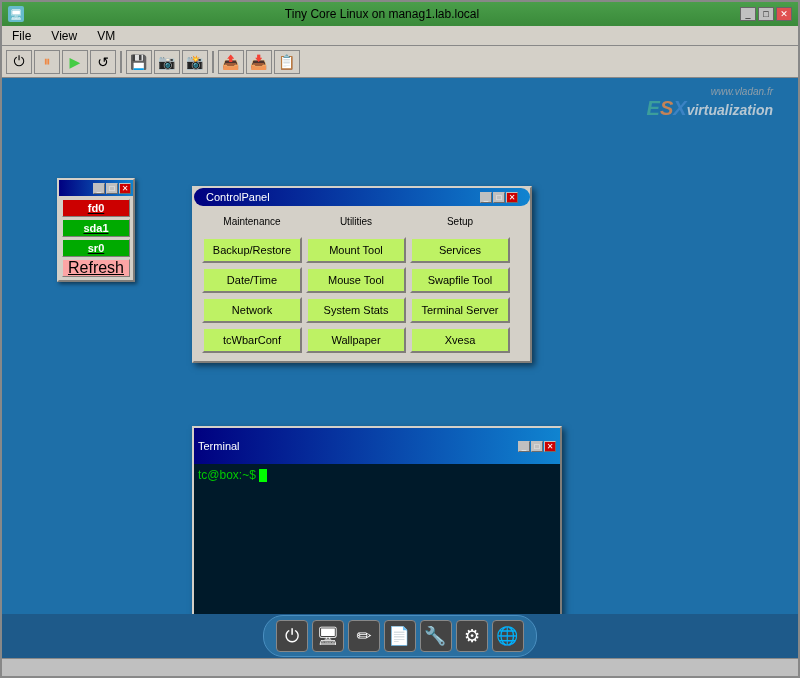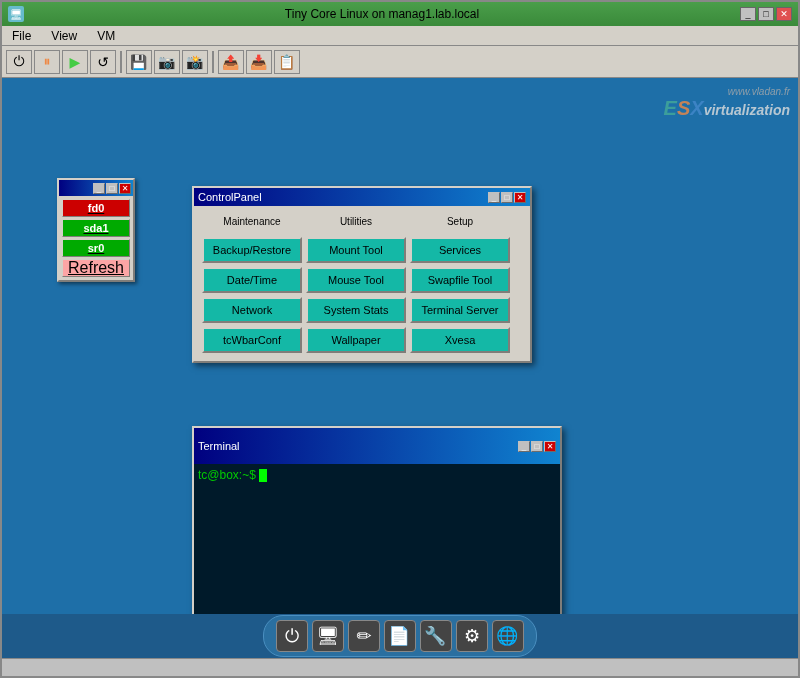--- a/index.html
+++ b/index.html
@@ -36,21 +36,21 @@
     .toolbar-btn { width: 26px; height: 24px; border: 1px solid #888; background: #d4d0c8; display: flex; align-items: center; justify-content: center; cursor: pointer; font-size: 14px; }
     .toolbar-sep { width: 2px; height: 22px; background: #888; margin: 0 2px; }
 
     
     .desktop {
       flex: 1; background: #1e6fa8; position: relative; overflow: hidden;
     }
 
     
     .esx-watermark {
-      position: absolute; top: 8px; right: 8px; color: #ddd; font-size: 11px;
+      position: absolute; top: 8px; right: 25px; color: #ddd; font-size: 11px;
       font-style: italic; opacity: 0.8;
     }
     .esx-logo { font-size: 20px; font-weight: bold; }
     .esx-e { color: #4a9; }
     .esx-s { color: #e84; }
     .esx-x { color: #48c; }
 
     
     .panel-widget {
       position: absolute; top: 100px; left: 55px;
@@ -74,29 +74,29 @@
     
     .control-panel {
       position: absolute; top: 108px; left: 190px;
       background: #d4d0c8; border: 2px outset #d4d0c8;
       box-shadow: 3px 3px 6px rgba(0,0,0,0.5);
       min-width: 340px;
     }
     .cp-titlebar {
       background: linear-gradient(to right, #000080, #1084d0);
       height: 18px; display: flex; align-items: center; justify-content: space-between;
-      padding: 0 4px; color: white; font-size: 11px;
+      padding: 0 12px; color: white; font-size: 11px; border-radius: 9px;
     }
     .cp-content { padding: 8px; }
     .cp-columns { display: flex; gap: 4px; }
     .cp-col-header { text-align: center; font-size: 10px; font-weight: normal; padding: 2px 4px; margin-bottom: 4px; }
     .cp-col { display: flex; flex-direction: column; gap: 4px; }
     .cp-btn {
       width: 100px; height: 26px; border: 2px outset #d4d0c8;
-      background: #14b8a6; display: flex; align-items: center; justify-content: center;
+      background: #bef264; display: flex; align-items: center; justify-content: center;
       font-size: 11px; cursor: pointer; text-align: center;
     }
 
     
     .terminal-window {
       position: absolute; top: 348px; left: 190px;
       background: #d4d0c8; border: 2px outset #d4d0c8;
       box-shadow: 3px 3px 6px rgba(0,0,0,0.5);
       width: 370px;
     }

